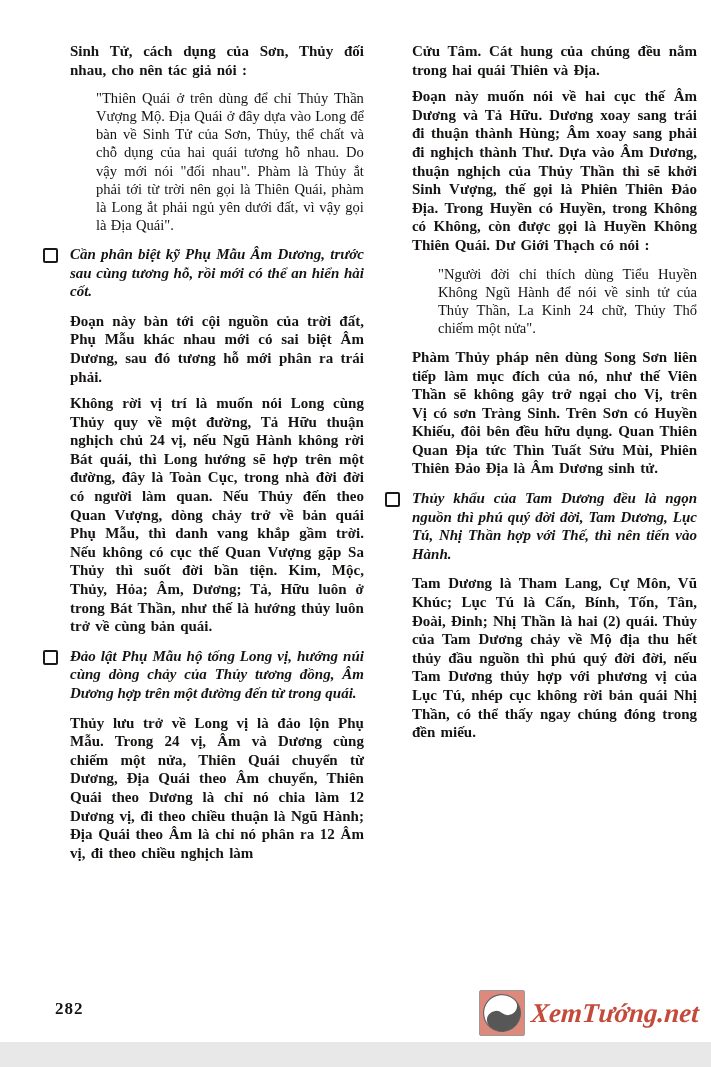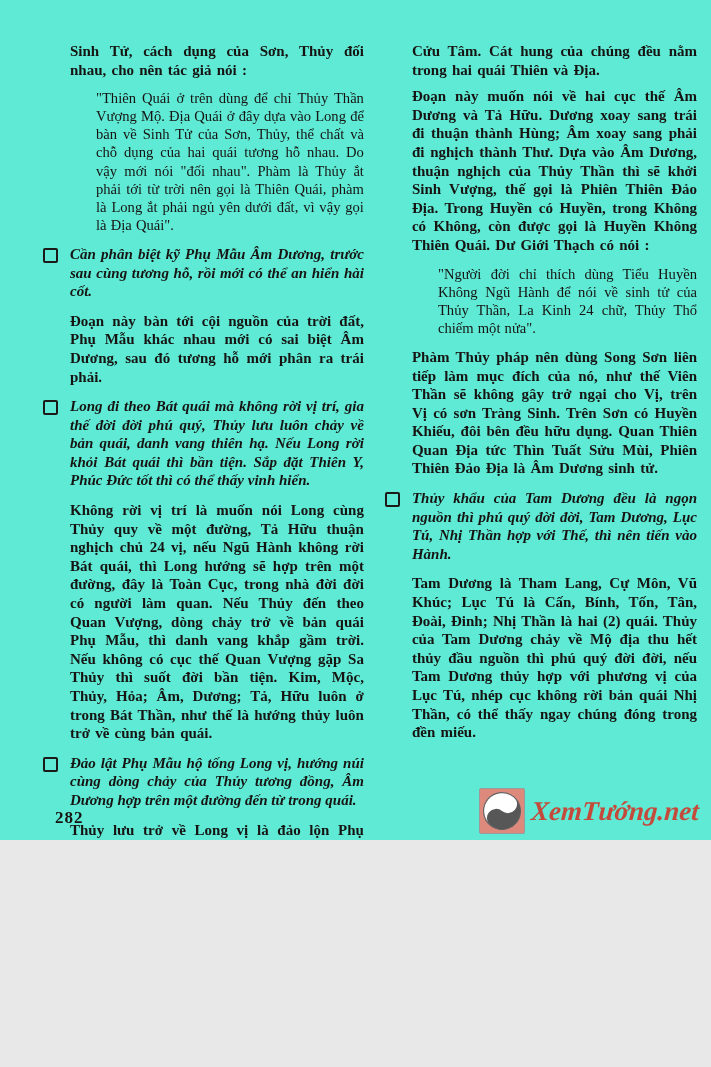--- a/index.html
+++ b/index.html
@@ -1,20 +1,20 @@
 <!DOCTYPE html>
 <html><head>
 <meta charset="utf-8">
 <style>
   html,body{margin:0;padding:0;background:#e8e8e8;}
   .page{
     position:relative;
-    width:711px;height:840px;
+    width:711px;height:1042px;
     margin:0 auto;
-    background:#5eead4;
+    background:#ffffff;
     font-family:"Liberation Serif","DejaVu Serif",serif;
     color:#161412;
     overflow:hidden;
     box-sizing:border-box;
   }
   .columns{
     display:flex;
     gap:18px;
     padding:42px 14px 0 40px;
     box-sizing:border-box;
@@ -63,21 +63,21 @@
     background:transparent;
   }
   .footer{
     position:absolute;
     left:0;right:0;bottom:0;
     height:62px;
   }
   .page-number{
     position:absolute;
     left:55px;
-    bottom:12px;
+    bottom:23px;
     font-size:17px;
     font-weight:bold;
     letter-spacing:1px;
   }
   .logo{
     position:absolute;
     right:12px;
     bottom:6px;
     display:flex;
     align-items:center;
@@ -103,21 +103,20 @@
 
 <div class="page">
 
   <div class="columns">
     <div class="col col-left">
       <div class="col-inner" id="col-left">
           <div class="block para">Sinh Tử, cách dụng của Sơn, Thủy đối nhau, cho nên tác giả nói :</div>
           <div class="block quote">"Thiên Quái ở trên dùng để chỉ Thủy Thần Vượng Mộ. Địa Quái ở đây dựa vào Long để bàn về Sinh Tử của Sơn, Thủy, thể chất và chỗ dụng của hai quái tương hỗ nhau. Do vậy mới nói "đối nhau". Phàm là Thủy ắt phải tới từ trời nên gọi là Thiên Quái, phàm là Long ắt phải ngủ yên dưới đất, vì vậy gọi là Địa Quái".</div>
           <div class="block bullet"><span class="sq"></span><span>Cần phân biệt kỹ Phụ Mẫu Âm Dương, trước sau cùng tương hỗ, rồi mới có thể an hiển hài cốt.</span></div>
           <div class="block para">Đoạn này bàn tới cội nguồn của trời đất, Phụ Mẫu khác nhau mới có sai biệt Âm Dương, sau đó tương hỗ mới phân ra trái phải.</div>
-          <div class="block bullet"><span class="sq"></span><span>Long đi theo Bát quái mà không rời vị trí, gia thế đời đời phú quý, Thủy lưu luôn chảy về bản quái, danh vang thiên hạ. Nếu Long rời khỏi Bát quái thì bần tiện. Sắp đặt Thiên Y, Phúc Đức tốt thì có thể thấy vinh hiển.</span></div>
           <div class="block para">Không rời vị trí là muốn nói Long cùng Thủy quy về một đường, Tả Hữu thuận nghịch chủ 24 vị, nếu Ngũ Hành không rời Bát quái, thì Long hướng sẽ hợp trên một đường, đây là Toàn Cục, trong nhà đời đời có người làm quan. Nếu Thủy đến theo Quan Vượng, dòng chảy trở về bản quái Phụ Mẫu, thì danh vang khắp gầm trời. Nếu không có cục thế Quan Vượng gặp Sa Thủy thì suốt đời bần tiện. Kim, Mộc, Thủy, Hỏa; Âm, Dương; Tả, Hữu luôn ở trong Bát Thần, như thế là hướng thủy luôn trở về cùng bản quái.</div>
           <div class="block bullet"><span class="sq"></span><span>Đảo lật Phụ Mẫu hộ tống Long vị, hướng núi cùng dòng chảy của Thủy tương đồng, Âm Dương hợp trên một đường đến từ trong quái.</span></div>
           <div class="block para">Thủy lưu trở về Long vị là đảo lộn Phụ Mẫu. Trong 24 vị, Âm và Dương cùng chiếm một nửa, Thiên Quái chuyển từ Dương, Địa Quái theo Âm chuyển, Thiên Quái theo Dương là chỉ nó chia làm 12 Dương vị, đi theo chiều thuận là Ngũ Hành; Địa Quái theo Âm là chỉ nó phân ra 12 Âm vị, đi theo chiều nghịch làm</div>
         </div>
     </div>
     <div class="col col-right">
       <div class="col-inner" id="col-right">
           <div class="block para">Cửu Tâm. Cát hung của chúng đều nằm trong hai quái Thiên và Địa.</div>
           <div class="block para">Đoạn này muốn nói về hai cục thế Âm Dương và Tả Hữu. Dương xoay sang trái đi thuận thành Hùng; Âm xoay sang phải đi nghịch thành Thư. Dựa vào Âm Dương, thuận nghịch của Thủy Thần thì sẽ khởi Sinh Vượng, thế gọi là Phiên Thiên Đảo Địa. Trong Huyền có Huyền, trong Không có Không, còn được gọi là Huyền Không Thiên Quái. Dư Giới Thạch có nói :</div>
           <div class="block quote">"Người đời chỉ thích dùng Tiểu Huyền Không Ngũ Hành để nói về sinh tử của Thủy Thần, La Kinh 24 chữ, Thủy Thổ chiếm một nửa".</div>

